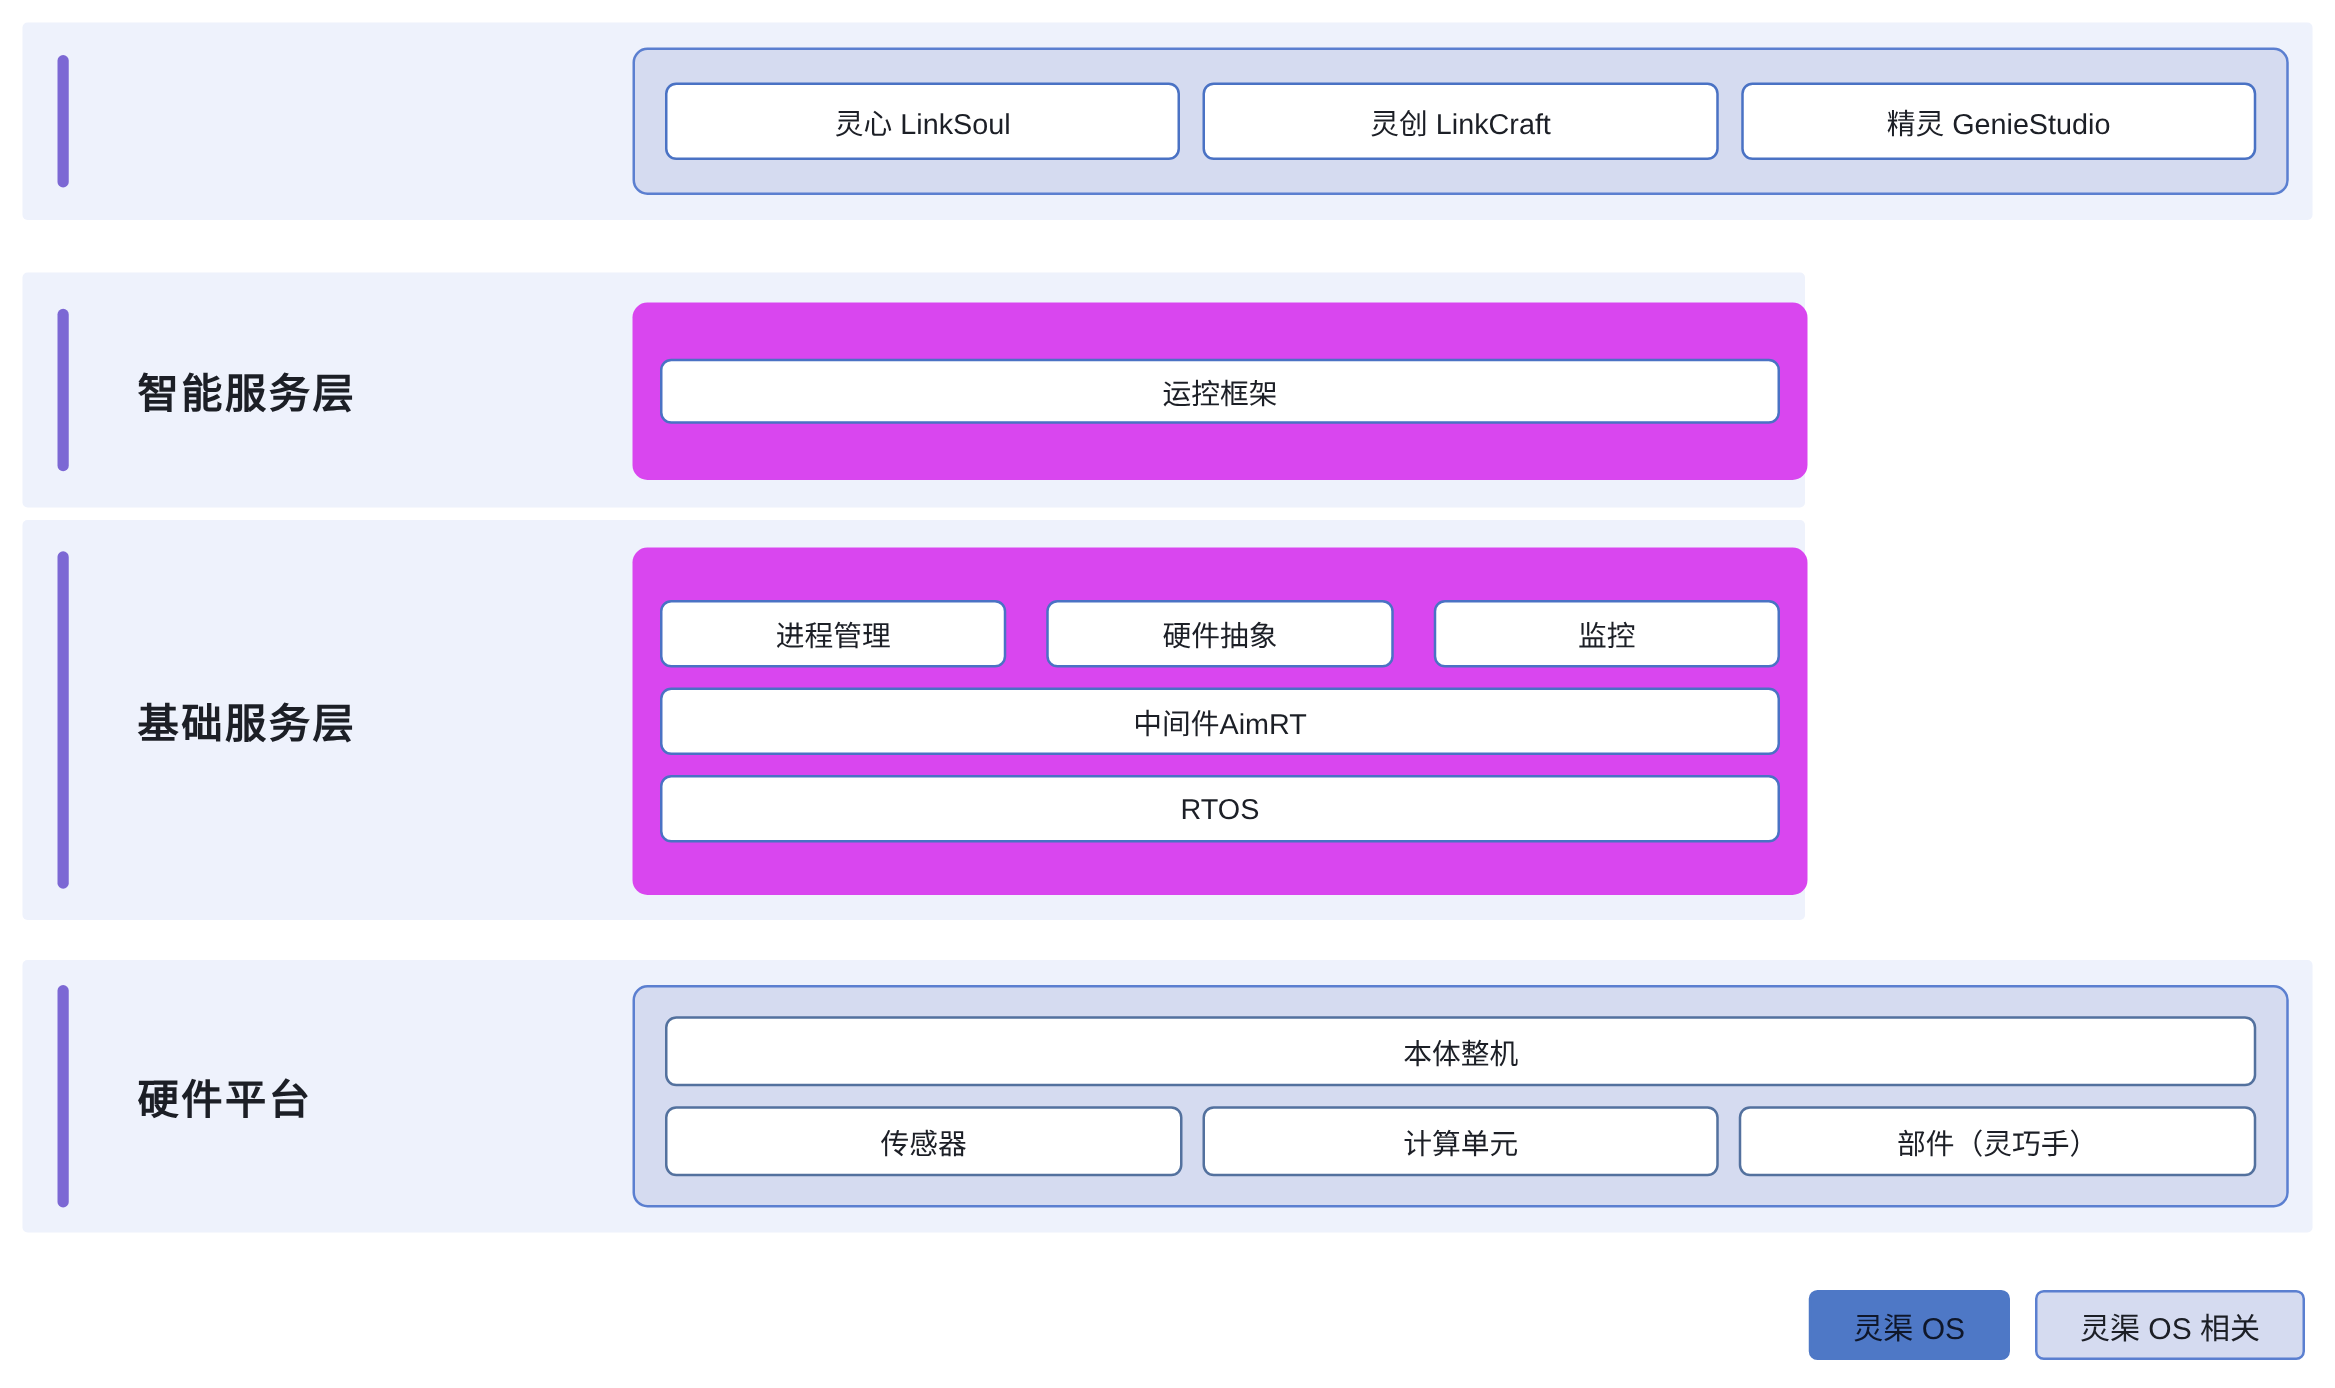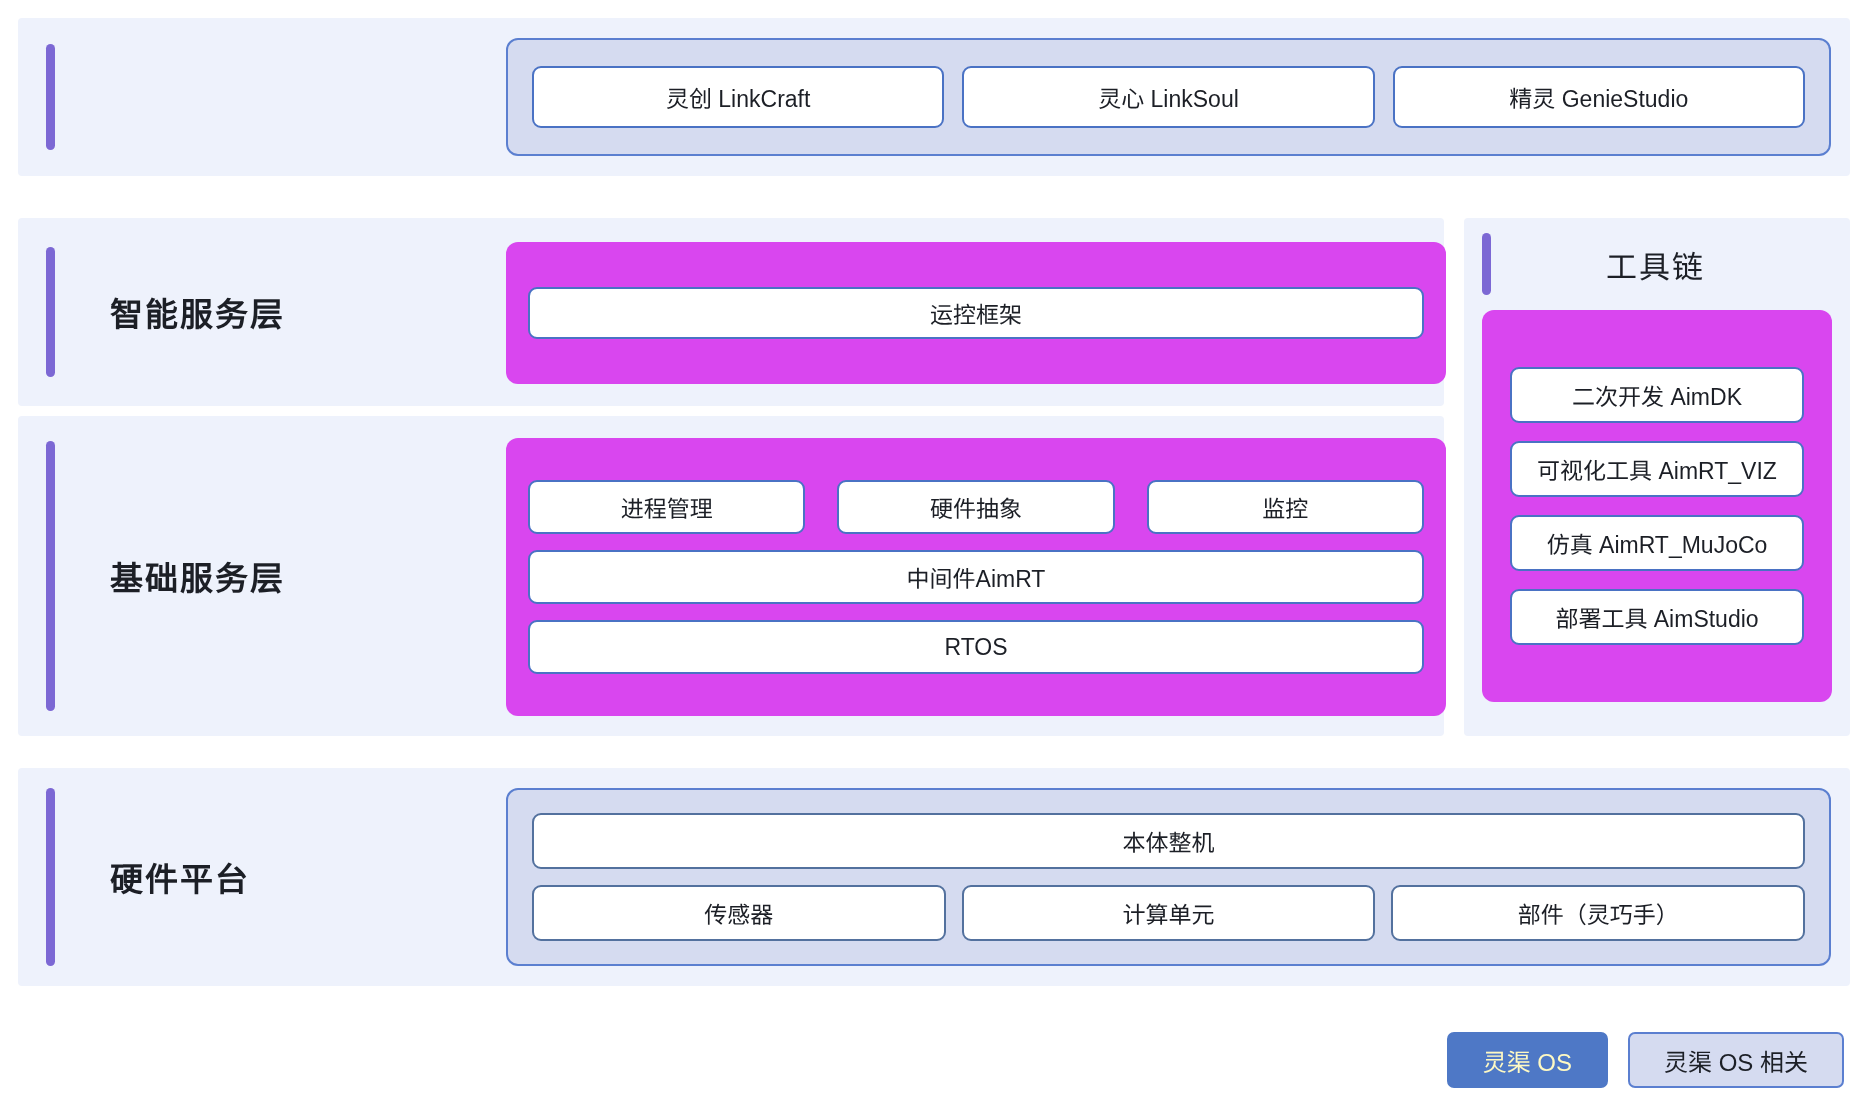--- a/index.html
+++ b/index.html
@@ -161,35 +161,35 @@
     display: flex; gap: 20px; align-items: center;
   }
   .legend-chip {
     border-radius: 7px;
     height: 56px;
     padding: 0 34px;
     display: flex; align-items: center; justify-content: center;
     font-size: 24px;
     white-space: nowrap;
   }
-  .legend-chip.solid  { background: #4e78c6; color: #fef9c3; border: 2px solid #4e78c6; }
+  .legend-chip.solid  { background: #4e78c6; color: #0f172a; border: 2px solid #4e78c6; }
   .legend-chip.outline{ background: #d5dbf0; color: #1c1f26; border: 2.5px solid #5b7fd0; }
 </style>
 </head>
 <body>
 
 <div id="diagram">
 
   <div class="band" id="row-cloud">
     <div class="accent-bar"></div>
 
     <div class="group lavender" id="cloud-group">
       <div class="row-flex">
+        <div class="chip">灵心 LinkSoul</div>
         <div class="chip">灵创 LinkCraft</div>
-        <div class="chip">灵心 LinkSoul</div>
         <div class="chip">精灵 GenieStudio</div>
       </div>
     </div>
   </div>
 
   <div class="band" id="row-service">
     <div class="accent-bar"></div>
     <div class="band-label">智能服务层</div>
 
     <div class="group blue" id="service-group">
@@ -205,33 +205,20 @@
       <div class="triple">
         <div class="chip">进程管理</div>
         <div class="chip">硬件抽象</div>
         <div class="chip">监控</div>
       </div>
       <div class="chip wide">中间件AimRT</div>
       <div class="chip wide">RTOS</div>
     </div>
   </div>
 
-  <div class="band" id="toolchain-band">
-    <div id="toolchain-head">
-      <div class="accent-bar"></div>
-      <div id="toolchain-title">工具链</div>
-    </div>
-
-    <div class="group blue" id="toolchain-group">
-      <div class="chip">二次开发 AimDK</div>
-      <div class="chip">可视化工具 AimRT_VIZ</div>
-      <div class="chip">仿真 AimRT_MuJoCo</div>
-      <div class="chip">部署工具 AimStudio</div>
-    </div>
-  </div>
 
   <div class="band" id="row-hardware">
     <div class="accent-bar"></div>
     <div class="band-label">硬件平台</div>
 
     <div class="group lavender" id="hardware-group">
       <div class="chip wide soft">本体整机</div>
       <div class="triple">
         <div class="chip soft">传感器</div>
         <div class="chip soft">计算单元</div>

